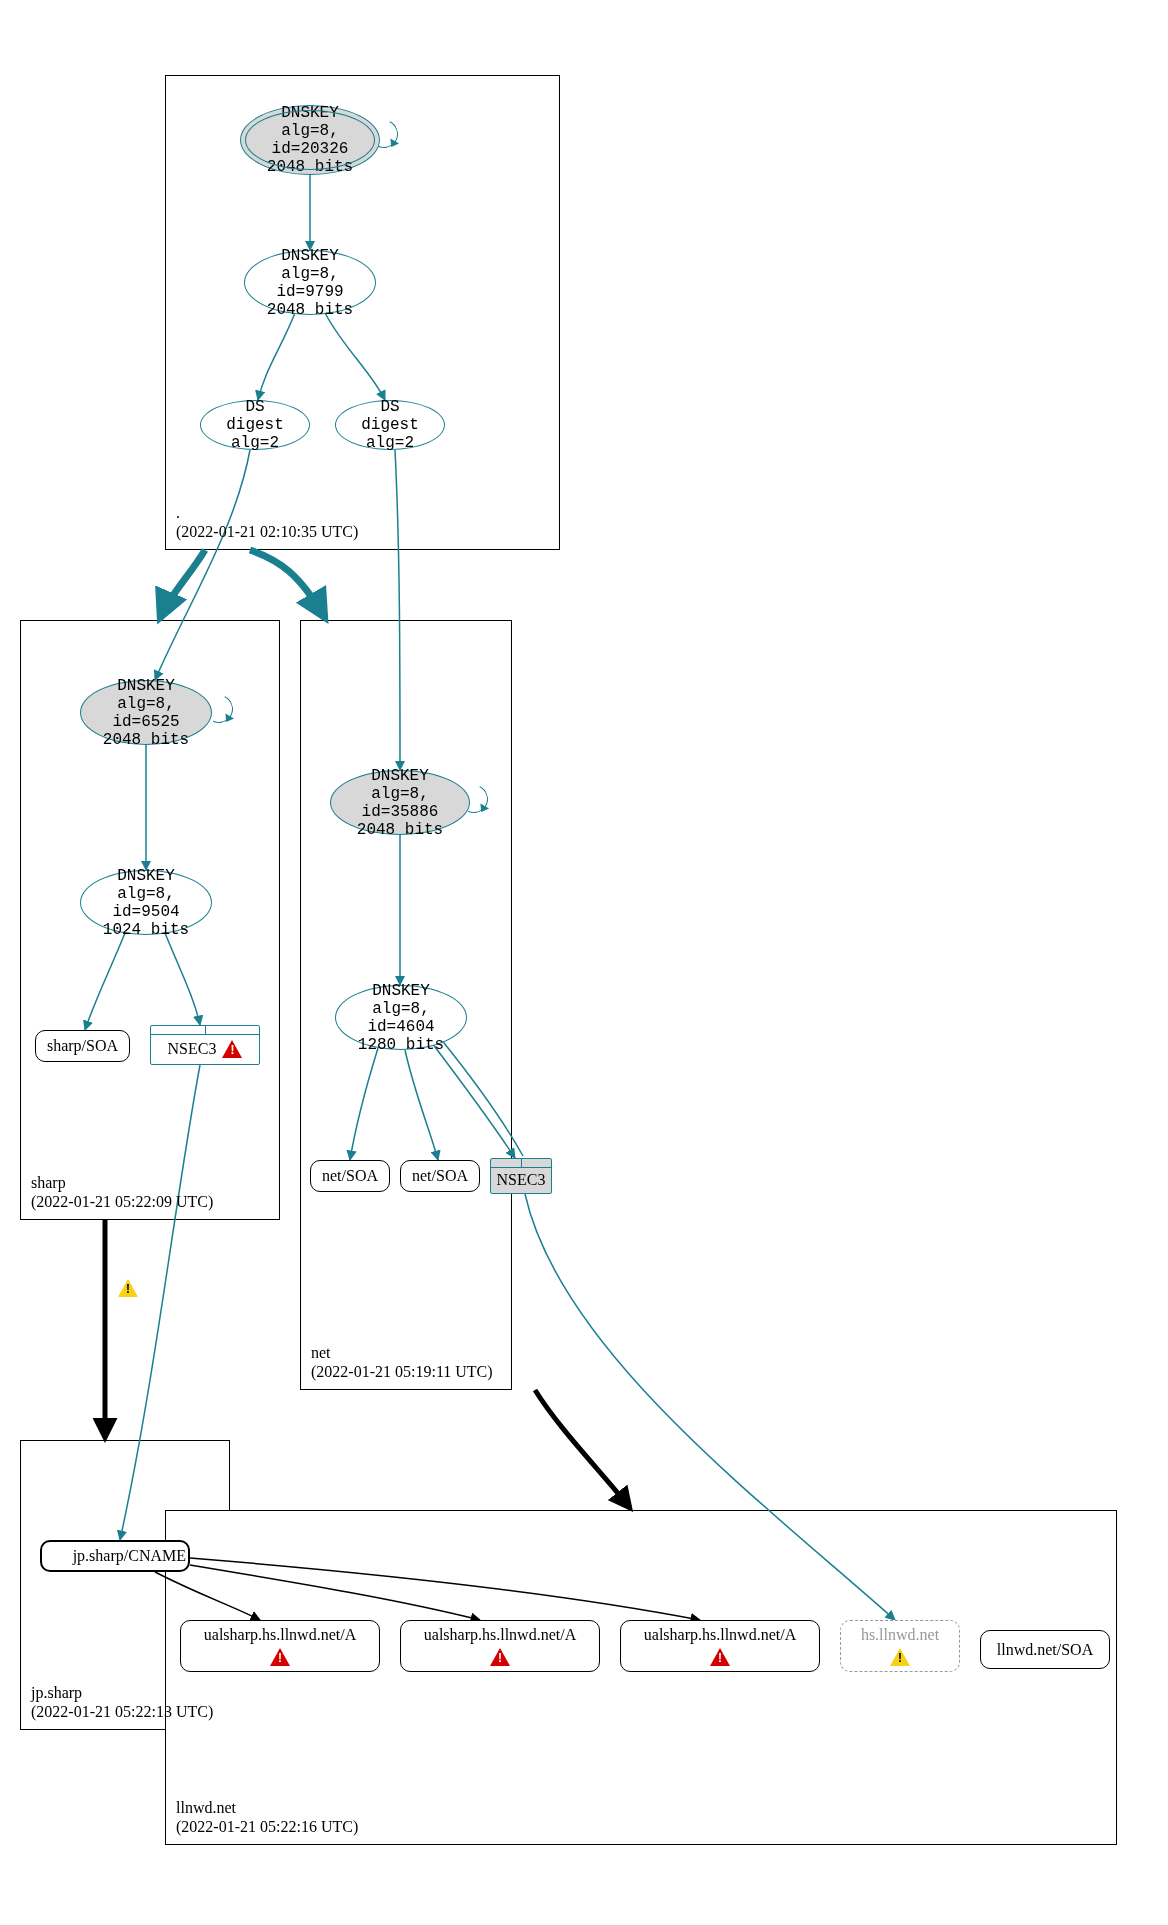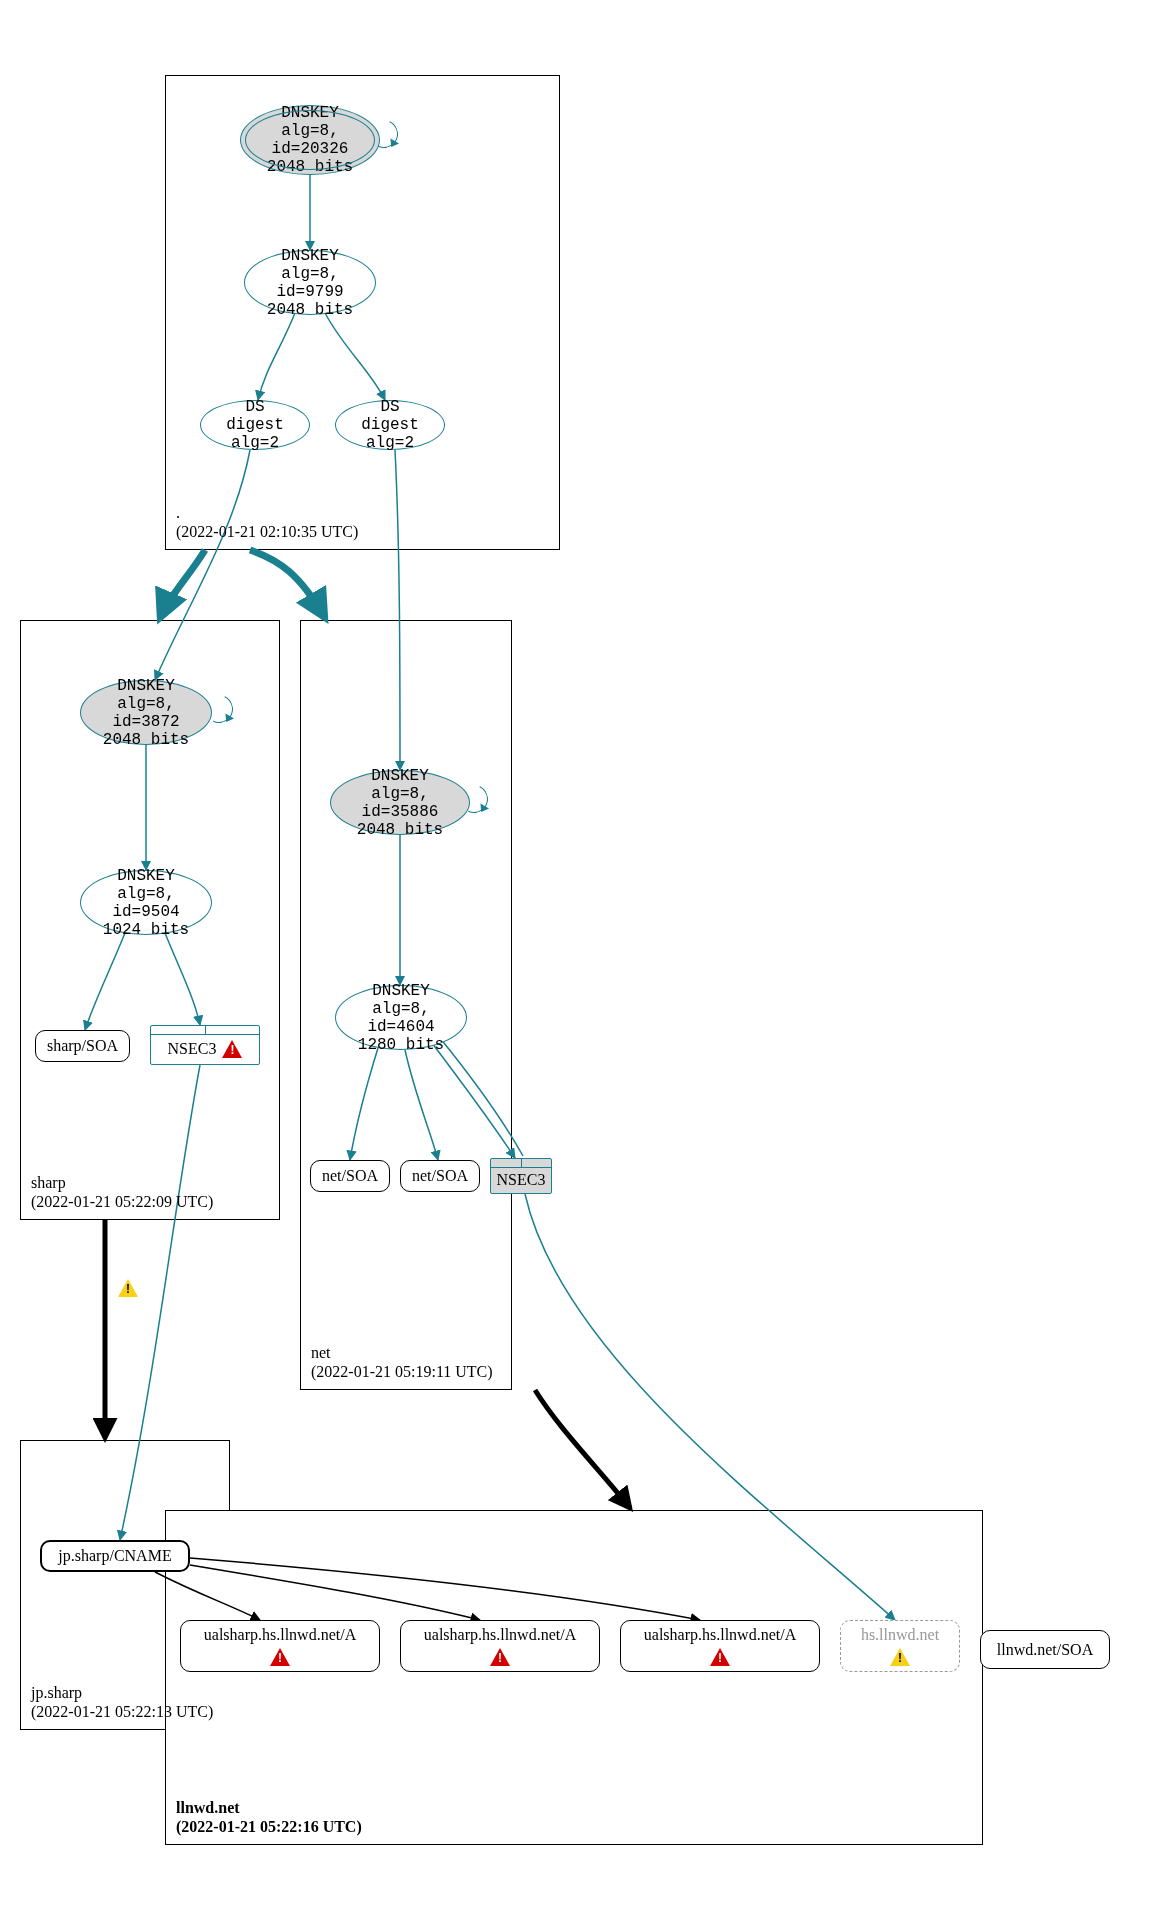--- a/index.html
+++ b/index.html
@@ -165,21 +165,21 @@
   </div>
 </div>
 
 <div class="zone" style="left:20px; top:1440px; width:210px; height:290px;">
   <div class="zone-label" style="bottom:8px;">
     <span>jp.sharp</span><br>
     <span>(2022-01-21 05:22:13 UTC)</span>
   </div>
 </div>
 
-<div class="zone" style="left:165px; top:1510px; width:818px; height:335px;font-weight:bold;">
+<div class="zone" style="left:165px; top:1510px; width:952px; height:335px;">
   <div class="zone-label" style="bottom:8px;">
     <span>llnwd.net</span><br>
     <span>(2022-01-21 05:22:16 UTC)</span>
   </div>
 </div>
 
 <div class="node ellipse grey double" style="left:240px; top:105px; width:140px; height:70px;">
   <span class="t1">DNSKEY</span>
   <span class="t2">alg=8, id=20326</span>
   <span class="t2">2048 bits</span>
@@ -196,21 +196,21 @@
   <span class="t1">DS</span>
   <span class="t2">digest alg=2</span>
 </div>
 <div class="node ellipse" style="left:335px; top:400px; width:110px; height:50px;">
   <span class="t1">DS</span>
   <span class="t2">digest alg=2</span>
 </div>
 
 <div class="node ellipse grey" style="left:80px; top:680px; width:132px; height:65px;">
   <span class="t1">DNSKEY</span>
-  <span class="t2">alg=8, id=3872</span>
+  <span class="t2">alg=8, id=6525</span>
   <span class="t2">2048 bits</span>
 </div>
 <div class="loop" style="left:205px; top:695px;"></div>
 
 <div class="node ellipse" style="left:80px; top:870px; width:132px; height:65px;">
   <span class="t1">DNSKEY</span>
   <span class="t2">alg=8, id=9504</span>
   <span class="t2">1024 bits</span>
 </div>
 
@@ -243,21 +243,21 @@
   <span class="t1">net/SOA</span>
 </div>
 <div class="node rrect" style="left:400px; top:1160px; width:80px; height:32px;">
   <span class="t1">net/SOA</span>
 </div>
 <div class="node rect header grey" style="left:490px; top:1158px; width:62px; height:36px; padding-top:8px;">
   <div class="vline"></div>
   <span class="t1">NSEC3</span>
 </div>
 
-<div class="node rrect" style="left:40px; top:1540px; width:150px; height:32px; border-width:2px;">
+<div class="node rrect" style="left:40px; top:1540px; width:150px; height:32px; border-width:2px;align-items:flex-end;">
   <span class="t1">jp.sharp/CNAME</span>
 </div>
 
 <div class="node rrect" style="left:180px; top:1620px; width:200px; height:52px;">
   <span class="t1">ualsharp.hs.llnwd.net/A</span>
   <span class="warn-tri warn-red" style="margin-top:4px;">
       <span class="mark">!</span>
     </span>
 </div>
 <div class="node rrect" style="left:400px; top:1620px; width:200px; height:52px;">

